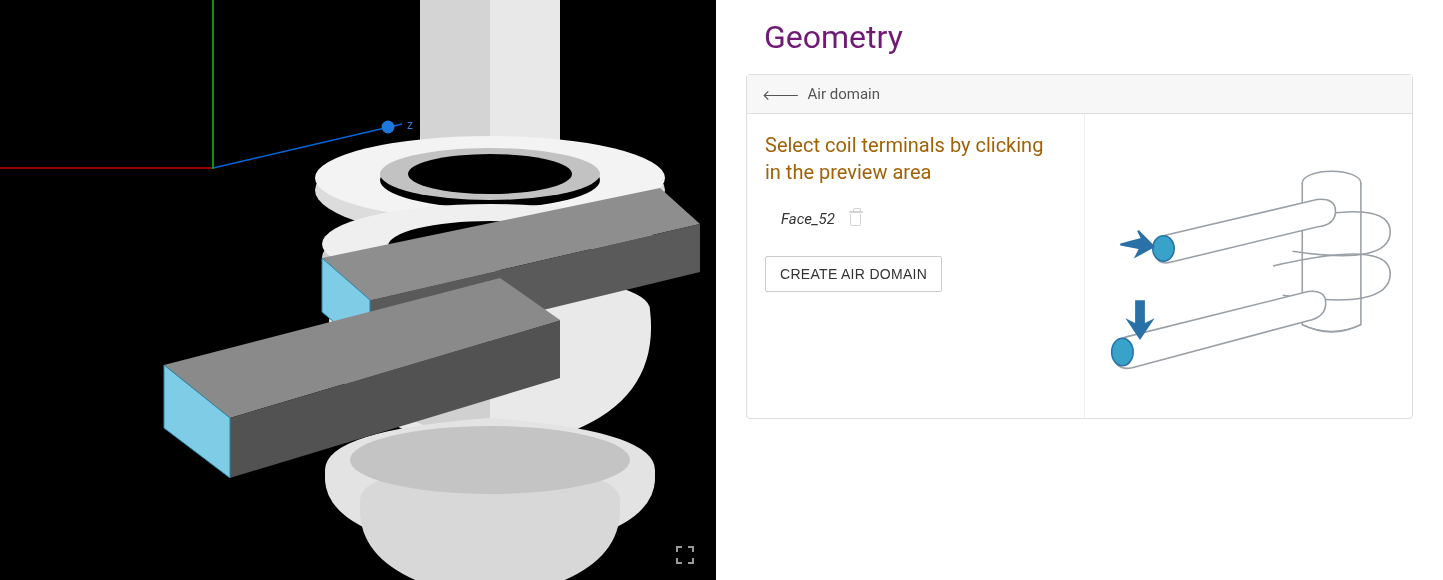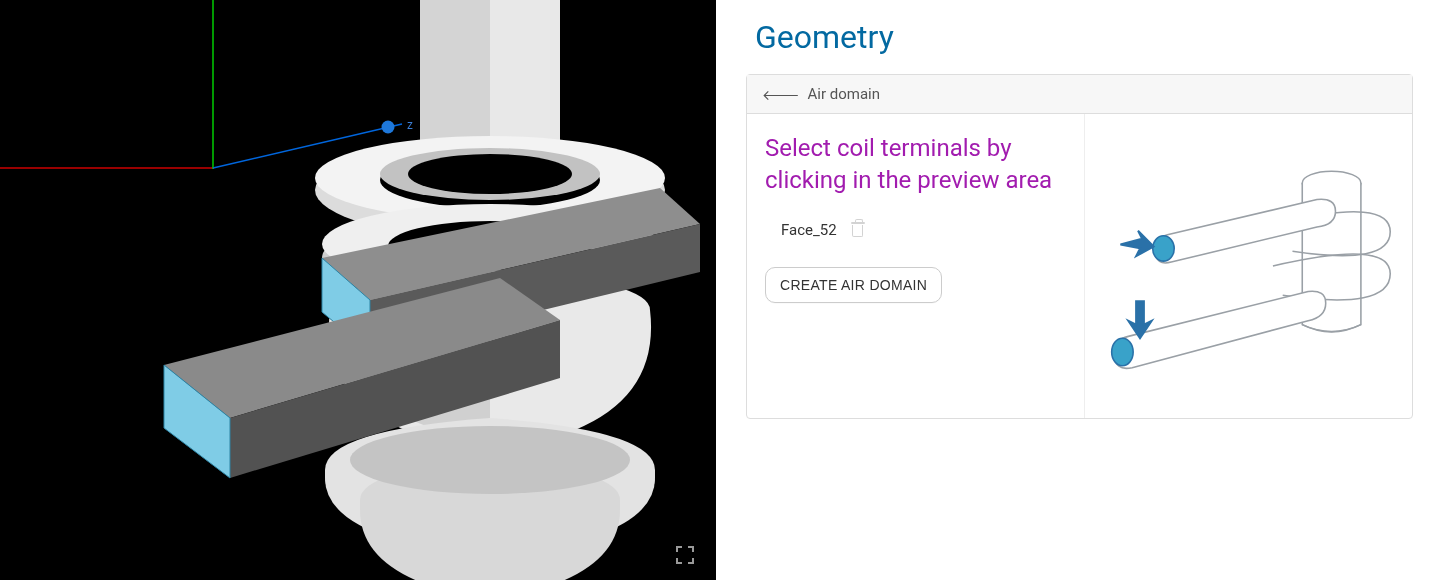--- a/index.html
+++ b/index.html
@@ -1,33 +1,33 @@
 <!DOCTYPE html>
 <html><head>
 <meta charset="utf-8">
 <style>
   * { box-sizing: border-box; }
   html, body { margin:0; padding:0; width:1443px; height:580px; font-family: -apple-system, BlinkMacSystemFont, "Segoe UI", Roboto, Arial, sans-serif; background:#fff; color:#333; }
   .wrap { display:flex; width:100%; height:100%; }
   .viewport { width:716px; height:580px; background:#000; position:relative; overflow:hidden; }
   .viewport svg { position:absolute; top:0; left:0; }
   .sidepanel { flex:1; padding:18px 30px 10px 30px; }
-  .title { font-size:32px; font-weight:400; color:#0369a1; margin:0 0 18px 9px; }
+  .title { font-size:32px; font-weight:400; color:#701a75; margin:0 0 18px 18px; }
   .panel { border:1px solid #ddd; border-radius:4px; background:#fff; width:100%; max-width:695px; }
   .breadcrumb { background:#f7f7f7; border-bottom:1px solid #ddd; padding:10px 15px; display:flex; align-items:center; gap:8px; font-size:15px; color:#555; }
   .breadcrumb .arrow { font-size:14px; }
   .panel-body { display:flex; }
   .left-col { flex:1; padding:18px 20px 20px 18px; }
-  .instr { font-size:24px; color:#a21caf; line-height:1.35; margin:0 0 18px 0; max-width:330px;}
-  .face-row { display:flex; align-items:center; gap:14px; font-size:15px; color:#333; padding:6px 0 14px 16px; }
+  .instr { font-size:20px; color:#a16207; line-height:1.35; margin:0 0 18px 0; max-width:330px;}
+  .face-row { display:flex; align-items:center; gap:14px; font-size:15px; color:#333; padding:6px 0 14px 16px;font-style:italic; }
   .trash { width:14px; height:16px; opacity:.25; display:inline-flex; flex-direction:column; align-items:center; cursor:pointer;}
   .trash .lid { width:14px; height:2px; background:#555; border-radius:1px; position:relative;}
   .trash .lid::before { content:""; position:absolute; top:-3px; left:4px; width:6px; height:3px; border:1px solid #555; border-bottom:none; border-radius:2px 2px 0 0;}
   .trash .bin { width:11px; height:12px; border:1px solid #555; border-top:none; border-radius:0 0 2px 2px; margin-top:1px;}
-  .btn { margin-top:14px; display:inline-block; border:1px solid #ccc; background:#fff; color:#333; font-size:14px; letter-spacing:.3px; padding:9px 14px; border-radius:10px; cursor:pointer; box-shadow:0 1px 0 rgba(0,0,0,.02);}
+  .btn { margin-top:14px; display:inline-block; border:1px solid #ccc; background:#fff; color:#333; font-size:14px; letter-spacing:.3px; padding:9px 14px; border-radius:2px; cursor:pointer; box-shadow:0 1px 0 rgba(0,0,0,.02);}
   .right-col { width:328px; border-left:1px solid #eee; padding:12px; display:flex; align-items:center; justify-content:center;}
   .fs-icon { position:absolute; right:22px; bottom:16px; width:18px; height:18px; opacity:.75; }
   .fs-icon span{ position:absolute; width:6px; height:6px; border:2px solid #ccc; }
   .fs-icon .tl{ top:0; left:0; border-right:none; border-bottom:none;}
   .fs-icon .tr{ top:0; right:0; border-left:none; border-bottom:none;}
   .fs-icon .bl{ bottom:0; left:0; border-right:none; border-top:none;}
   .fs-icon .br{ bottom:0; right:0; border-left:none; border-top:none;}
   .axis-label { position:absolute; font-size:12px; color:#3c7fd6; font-family:Arial; }
 </style>
 </head>

